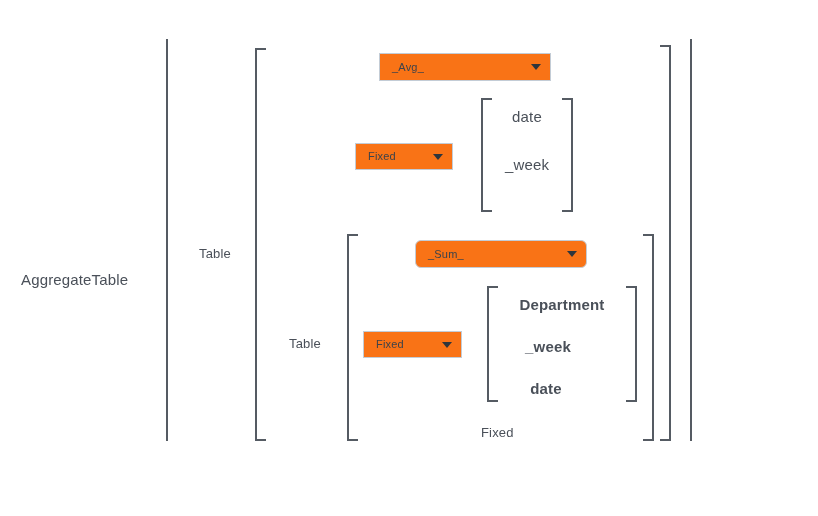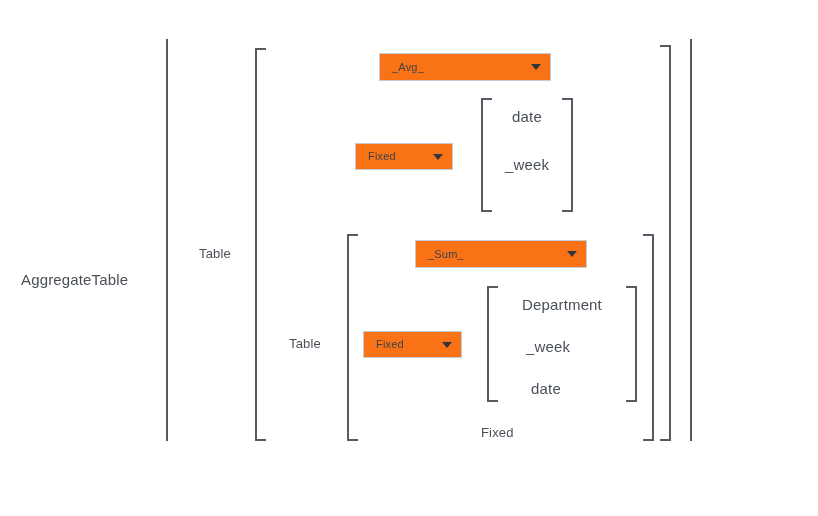--- a/index.html
+++ b/index.html
@@ -149,34 +149,34 @@
     <div class="lb-items" style="top:11px;">
       <div class="lb-item" style="margin-bottom:33px;">date</div>
       <div class="lb-item">_week</div>
     </div>
   </div>
 
   <div class="bracket" style="left:347px; top:234px; width:11px; height:207px;"></div>
 
   <div class="label" style="left:289px; top:337px;">Table</div>
 
-  <div class="popup" style="left:415px; top:240px; width:172px; height:28px;">
+  <div class="popup" style="left:415px; top:240px; width:172px; height:28px;border-radius:6px;">
     <span class="pv">_Sum_</span>
     <span class="caret"></span>
   </div>
 
   <div class="popup" style="left:363px; top:331px; width:99px; height:27px;">
     <span class="pv">Fixed</span>
     <span class="caret"></span>
   </div>
 
   <div class="listbox" style="left:487px; top:286px; width:150px; height:116px;">
     <div class="lb-left"></div>
     <div class="lb-right"></div>
-    <div class="lb-items" style="top:11px;">
+    <div class="lb-items" style="top:11px;font-weight:bold;">
       <div class="lb-item" style="margin-bottom:27px;">Department</div>
       <div class="lb-item" style="margin-bottom:27px; margin-right:28px;">_week</div>
       <div class="lb-item" style="margin-right:32px;">date</div>
     </div>
   </div>
 
   <div class="label" style="left:481px; top:426px;">Fixed</div>
 
   <div class="bracket right" style="left:643px; top:234px; width:11px; height:207px;"></div>
 

